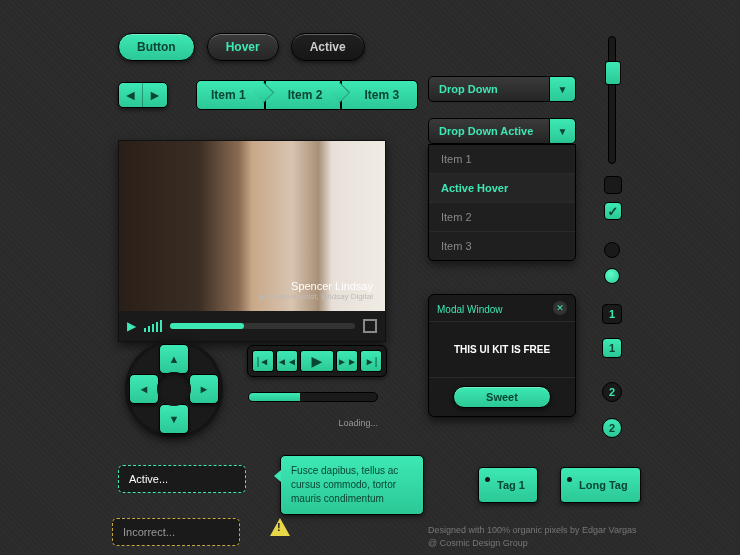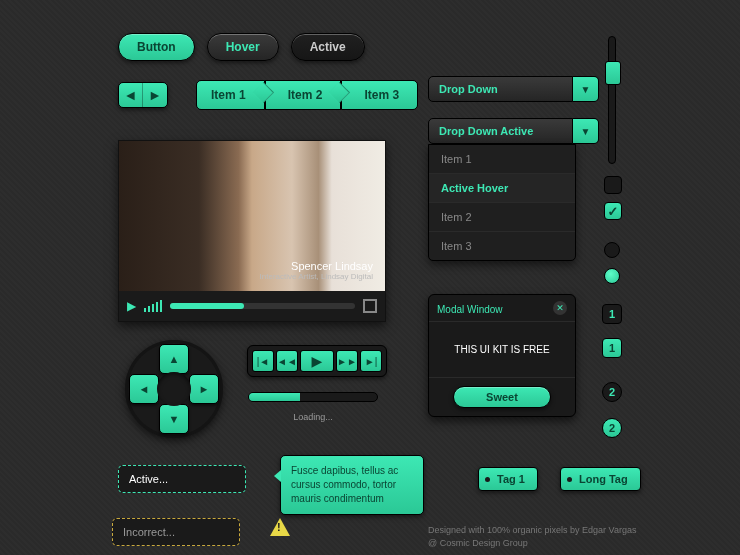--- a/index.html
+++ b/index.html
@@ -21,21 +21,21 @@
 .arrow-btn:first-child{border-right:1px solid rgba(0,0,0,.3)}
 .crumbs{display:flex}
 .crumb{position:relative;background:linear-gradient(#3de8b4,#2bc896);color:#0a4533;font-size:12px;font-weight:bold;padding:7px 18px 7px 22px;border:1px solid #000;cursor:pointer}
 .crumb:first-child{border-radius:5px 0 0 5px;padding-left:14px}
 .crumb:last-child{border-radius:0 5px 5px 0}
 .crumb::after{content:'';position:absolute;right:-7px;top:4px;width:14px;height:14px;background:linear-gradient(135deg,#3de8b4,#2bc896);transform:rotate(45deg);border-right:1px solid rgba(0,0,0,.3);border-top:1px solid rgba(0,0,0,.3);z-index:1}
 .crumb:last-child::after{display:none}
 
 
 .video{position:absolute;top:140px;left:118px;width:268px;border:1px solid #111;box-shadow:0 4px 10px rgba(0,0,0,.6)}
-.video-img{width:266px;height:150px;background:linear-gradient(to right,#2a1f18 0%,#3a2d24 30%,#8a6b52 45%,#c8a888 50%,#d8c4b0 65%,#a89078 75%,#e8e0d8 80%,#f0ece4 100%);position:relative}
+.video-img{width:266px;height:170px;background:linear-gradient(to right,#2a1f18 0%,#3a2d24 30%,#8a6b52 45%,#c8a888 50%,#d8c4b0 65%,#a89078 75%,#e8e0d8 80%,#f0ece4 100%);position:relative}
 .video-cap{position:absolute;bottom:10px;right:12px;text-align:right;color:#fff;font-size:11px}
 .video-cap small{display:block;font-size:8px;color:#bbb}
 .video-ctrl{height:30px;background:#1a1a1a;display:flex;align-items:center;padding:0 8px;gap:8px}
 .play-ico{color:#3de8b4;font-size:12px;cursor:pointer}
 .vol-bars{display:flex;gap:2px;align-items:flex-end}
 .vol-bars span{width:2px;background:#3de8b4}
 .vol-bars span:nth-child(1){height:4px}.vol-bars span:nth-child(2){height:6px}.vol-bars span:nth-child(3){height:8px}.vol-bars span:nth-child(4){height:10px}.vol-bars span:nth-child(5){height:12px}
 .prog{flex:1;height:6px;background:#333;border-radius:3px;position:relative}
 .prog-fill{position:absolute;left:0;top:0;height:100%;width:40%;background:#3de8b4;border-radius:3px}
 .full-ico{width:14px;height:14px;border:2px solid #888;cursor:pointer}
@@ -48,42 +48,42 @@
 
 
 .media{position:absolute;top:345px;left:247px;display:flex;background:#1a1a1a;border-radius:6px;border:1px solid #000;padding:4px;gap:2px;box-shadow:0 2px 4px rgba(0,0,0,.5)}
 .mbtn{width:22px;height:22px;background:linear-gradient(#3de8b4,#2bc896);border-radius:3px;display:flex;align-items:center;justify-content:center;color:#0a4533;font-size:10px;cursor:pointer;border:1px solid #000}
 .mbtn.big{width:34px;font-size:14px}
 
 
 .loading{position:absolute;top:392px;left:248px}
 .load-bar{width:130px;height:10px;background:#1a1a1a;border-radius:5px;border:1px solid #000;overflow:hidden}
 .load-fill{height:100%;width:40%;background:linear-gradient(#3de8b4,#2bc896)}
-.load-txt{color:#999;font-size:9px;text-align:center;margin-top:10px}
+.load-txt{color:#999;font-size:9px;text-align:right;margin-top:16px}
 
 
 .search{position:absolute;top:34px;left:428px;display:flex}
 .search-in{width:110px;height:26px;background:#1a1a1a;border:1px solid #000;border-radius:5px 0 0 5px;color:#3de8b4;font-size:11px;padding:0 10px}
 .search-btn{width:26px;height:26px;background:linear-gradient(#3de8b4,#2bc896);border-radius:0 5px 5px 0;display:flex;align-items:center;justify-content:center;cursor:pointer;border:1px solid #000;border-left:none}
 
 
-.dd{position:absolute;display:flex;width:171px}
+.dd{position:absolute;display:flex;width:148px}
 .dd1{top:76px;left:428px}.dd2{top:118px;left:428px}
 .dd-lbl{flex:1;height:26px;background:linear-gradient(#3a3a3a,#252525);border:1px solid #000;border-radius:5px 0 0 5px;color:#3de8b4;font-size:11px;font-weight:bold;display:flex;align-items:center;padding:0 10px}
 .dd-car{width:26px;height:26px;background:linear-gradient(#3de8b4,#2bc896);border-radius:0 5px 5px 0;display:flex;align-items:center;justify-content:center;color:#0a4533;cursor:pointer;border:1px solid #000;border-left:none;font-size:10px}
 .dd-list{position:absolute;top:144px;left:428px;width:148px;background:#1f1f1f;border:1px solid #000;border-radius:0 0 5px 5px;box-shadow:0 4px 8px rgba(0,0,0,.5)}
 .dd-item{padding:8px 12px;color:#888;font-size:11px;cursor:pointer;border-bottom:1px solid #2a2a2a}
 .dd-item.active{color:#3de8b4;font-weight:bold;background:#252525}
 .dd-item:last-child{border-bottom:none}
 
 
 .modal{position:absolute;top:294px;left:428px;width:148px;background:#1a1a1a;border:1px solid #000;border-radius:6px;box-shadow:0 4px 10px rgba(0,0,0,.6)}
 .modal-hd{display:flex;justify-content:space-between;align-items:flex-end;padding:6px 8px;color:#3de8b4;font-size:10px;border-bottom:1px solid #2a2a2a}
 .modal-x{width:14px;height:14px;border-radius:50%;background:#333;color:#3de8b4;display:flex;align-items:center;justify-content:center;cursor:pointer;font-size:9px}
-.modal-bd{padding:22px 10px;text-align:center;color:#fff;font-size:10px;font-weight:normal}
+.modal-bd{padding:22px 10px;text-align:center;color:#fff;font-size:10px;font-weight:bold}
 .modal-ft{padding:8px;text-align:center;border-top:1px solid #2a2a2a}
 .modal-ft .btn{padding:4px 32px;font-size:11px}
 
 
 .slider{position:absolute;top:36px;left:608px;width:8px;height:128px;background:#1a1a1a;border-radius:4px;border:1px solid #000}
 .slider-h{position:absolute;top:24px;left:-4px;width:16px;height:24px;background:linear-gradient(#3de8b4,#2bc896);border-radius:3px;cursor:pointer;border:1px solid #000}
 
 .chk{position:absolute;left:604px;width:18px;height:18px;border-radius:4px;border:1px solid #000;cursor:pointer}
 .chk1{top:176px;background:#1a1a1a}
 .chk2{top:202px;background:linear-gradient(#3de8b4,#2bc896);display:flex;align-items:center;justify-content:center;color:#0a4533;font-size:13px;font-weight:bold}
@@ -102,21 +102,21 @@
 
 .inp{position:absolute;height:28px;background:#1a1a1a;border:1px dashed #3de8b4;border-radius:5px;color:#fff;font-size:11px;padding:0 10px}
 .inp1{top:465px;left:118px;width:128px}
 .inp2{top:518px;left:112px;width:128px;border-color:#c9a93d;color:#999}
 .warn{position:absolute;top:518px;left:270px;width:0;height:0;border-left:10px solid transparent;border-right:10px solid transparent;border-bottom:18px solid #e8d847}
 .warn::after{content:'!';position:absolute;left:-3px;top:3px;color:#1a1a1a;font-size:11px;font-weight:bold}
 
 .tooltip{position:absolute;top:455px;left:280px;width:144px;background:linear-gradient(#3de8b4,#2bc896);border-radius:5px;padding:8px 10px;color:#0a4533;font-size:10px;line-height:1.4;border:1px solid #000;box-shadow:0 2px 5px rgba(0,0,0,.5)}
 .tooltip::before{content:'';position:absolute;left:-7px;top:14px;border-top:6px solid transparent;border-bottom:6px solid transparent;border-right:7px solid #3de8b4}
 
-.tag{position:absolute;top:467px;height:24px;background:linear-gradient(#3de8b4,#2bc896);border-radius:4px;padding:0 12px 0 18px;display:flex;align-items:center;color:#0a4533;font-size:11px;font-weight:bold;cursor:pointer;border:1px solid #000;box-shadow:0 2px 4px rgba(0,0,0,.5)}
+.tag{position:absolute;top:467px;height:36px;background:linear-gradient(#3de8b4,#2bc896);border-radius:4px;padding:0 12px 0 18px;display:flex;align-items:center;color:#0a4533;font-size:11px;font-weight:bold;cursor:pointer;border:1px solid #000;box-shadow:0 2px 4px rgba(0,0,0,.5)}
 .tag::before{content:'';position:absolute;left:6px;top:9px;width:5px;height:5px;background:#1a1a1a;border-radius:50%}
 .tag1{left:478px}.tag2{left:560px}
 
 .credit{position:absolute;top:524px;left:428px;color:#777;font-size:9px;line-height:1.4}
 </style>
 </head>
 <body>
 
 <div class="container">
   <div class="top-buttons">

